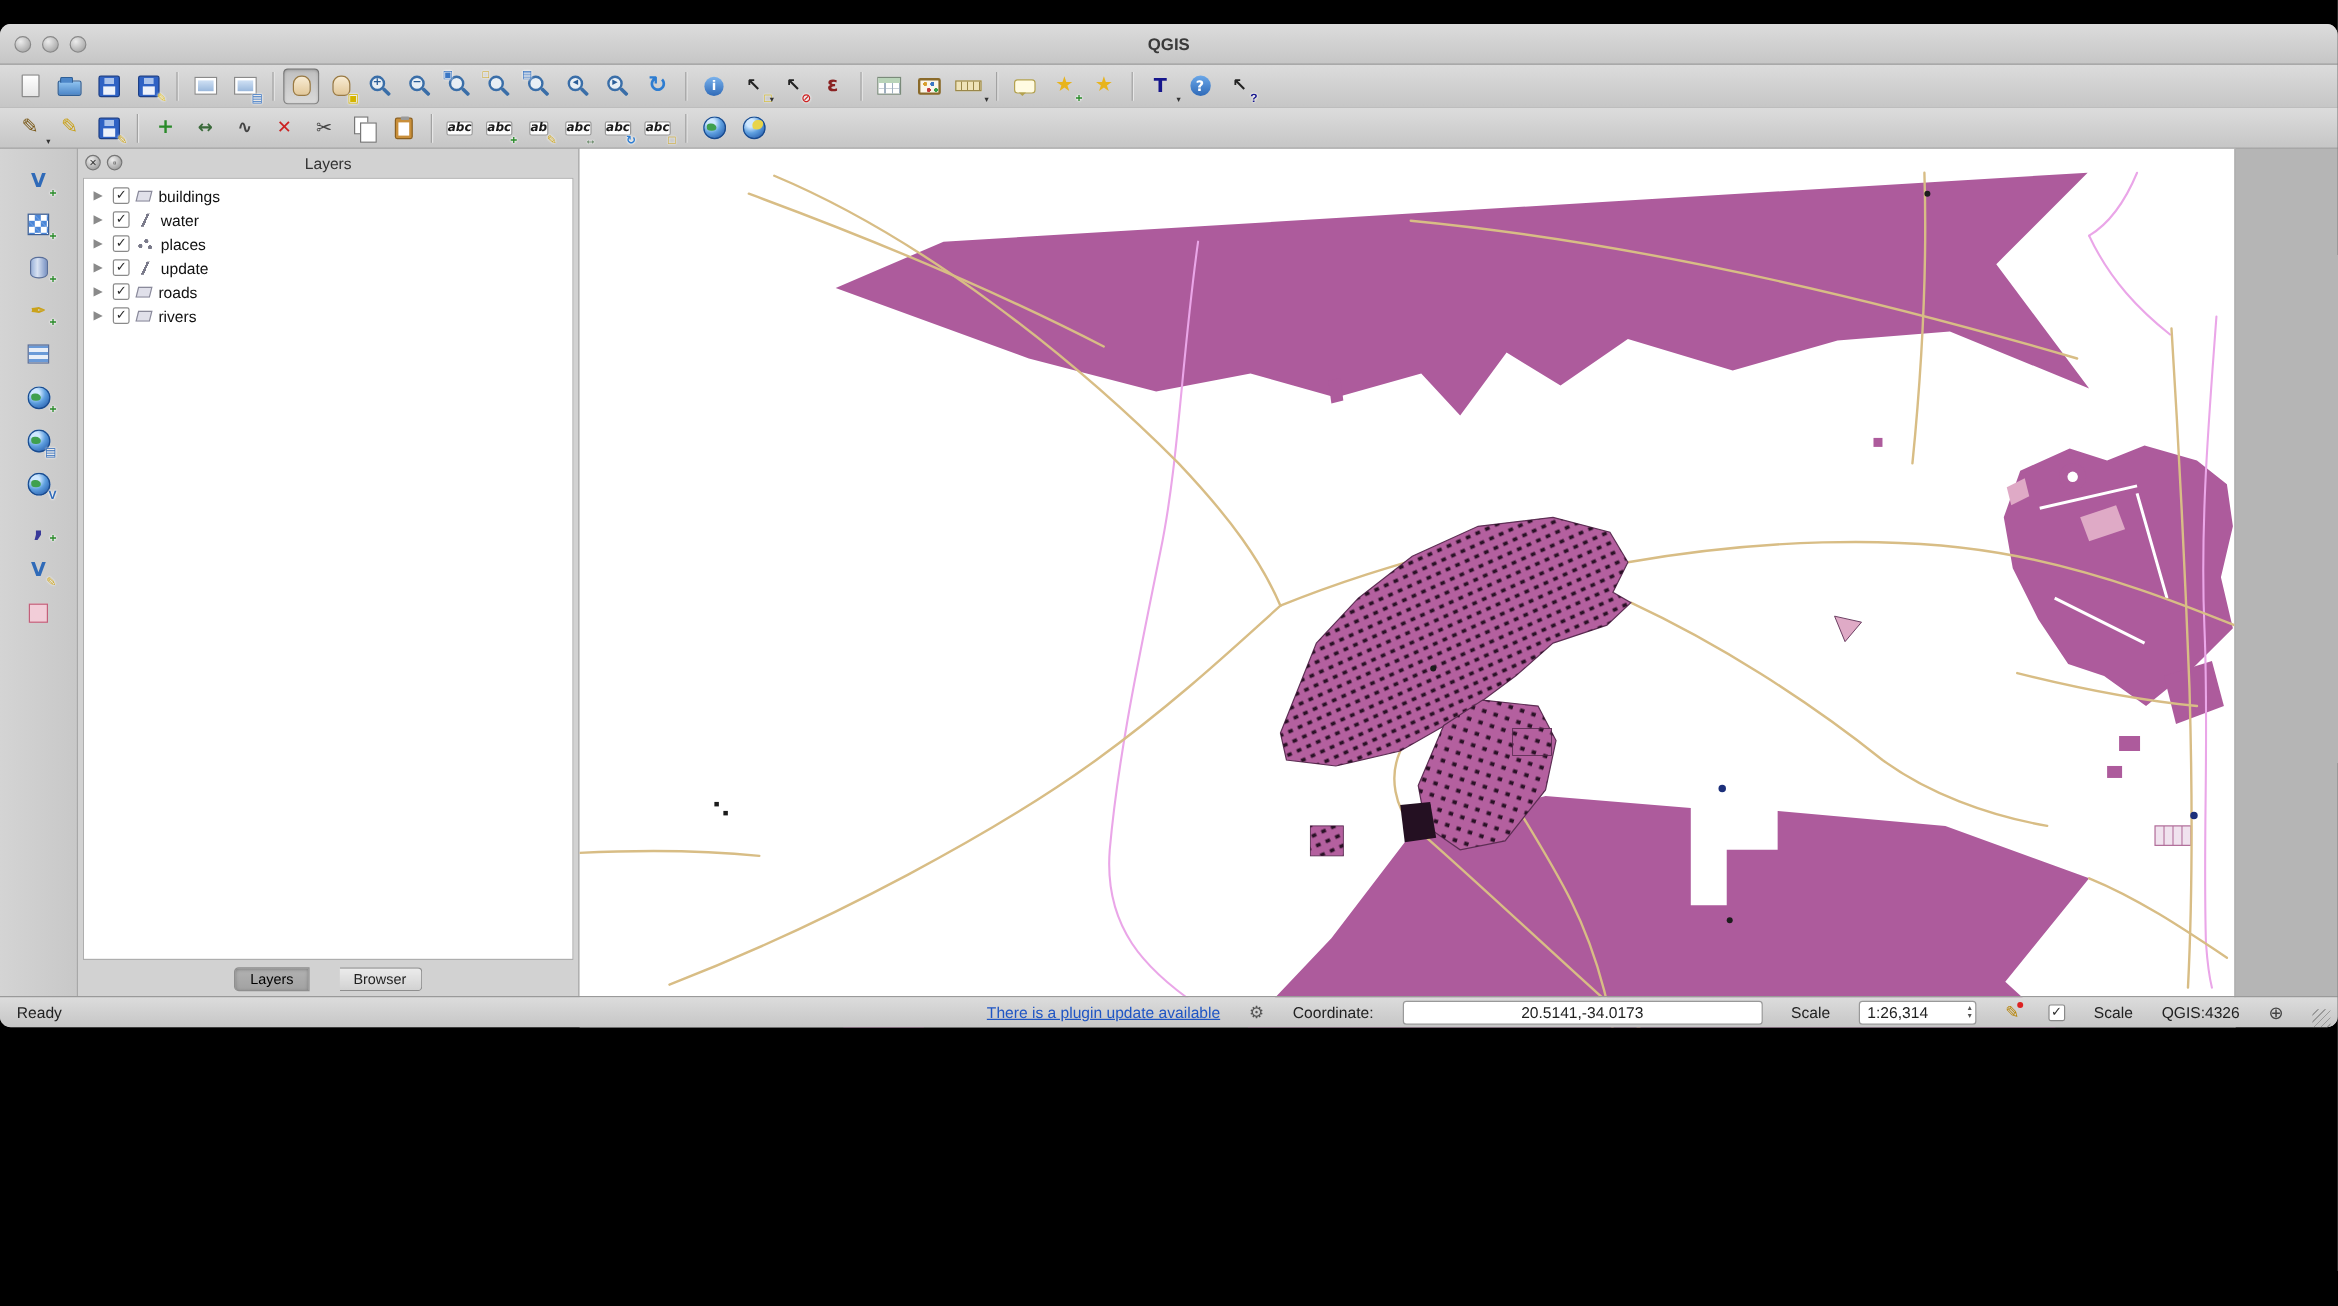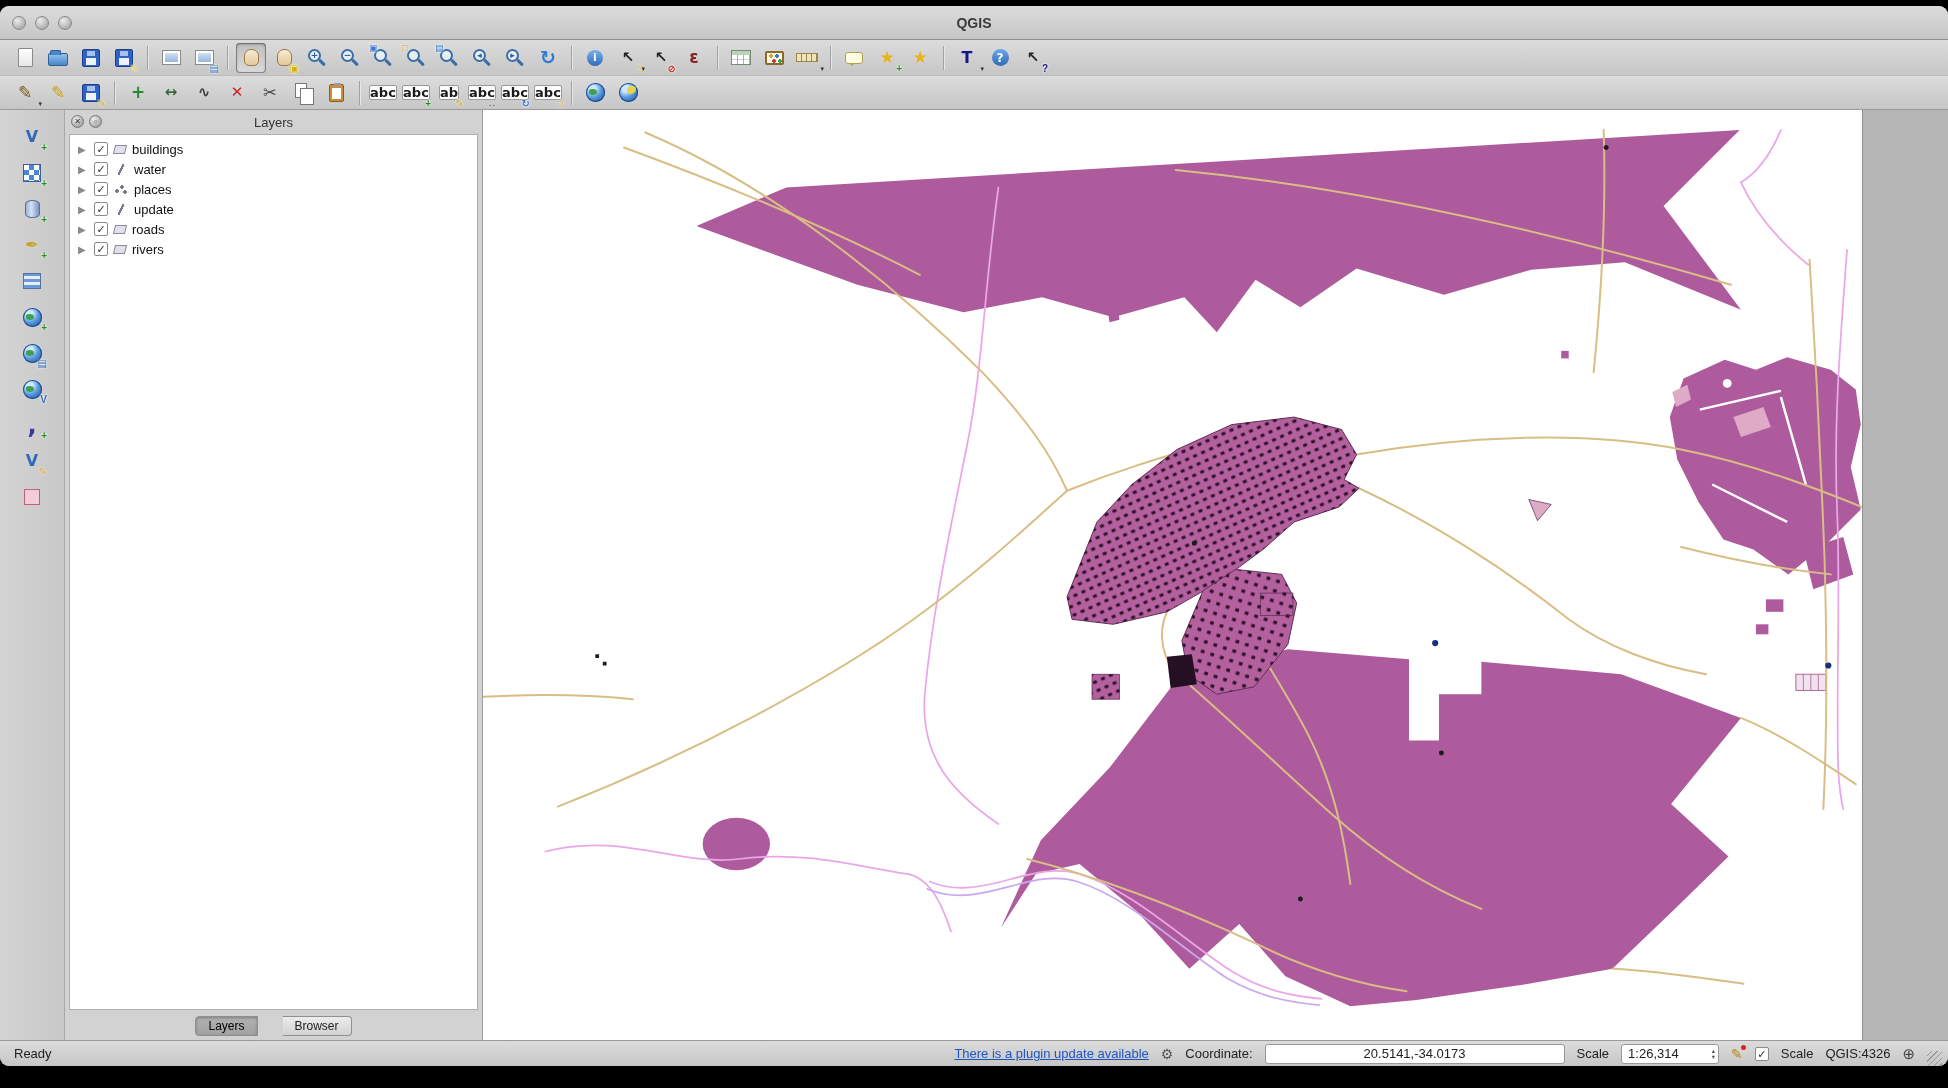--- a/index.html
+++ b/index.html
@@ -1,19 +1,19 @@
 <!DOCTYPE html>
 <html style="--accent: #3a76c4; --link: #1f55c4; --window_bg: #cfcfcf; --toolbar_from: #dcdcdc; --toolbar_to: #c6c6c6; --map-canvas: #ffffff; --map-landuse: #ad5b9c; --map-urban: #b4609f; --map-buildings: #2a1126; --map-road: #d8bd85; --map-river: #eaa6e8; --map-river2: #c9a8ef; --map-pink: #dfaac6; --map-outline: #5e2f55; --map-navy: #1c2f7a; --map-dark: #1c1c1c;"><head>
 <meta charset="utf-8">
 <style>
   * { margin:0; padding:0; box-sizing:border-box; }
   html,body { width:1948px; height:1088px; background:#000; overflow:hidden;
     font-family:"Liberation Sans","DejaVu Sans",sans-serif; }
 
-  #window { position:absolute; left:0; right:0; top:6px; height:1060px;
+  #window { position:absolute; left:0; right:0; top:20px; height:836px;
     border-radius:9px; overflow:hidden; background:var(--window_bg,#cfcfcf); }
 
   
   .titlebar { position:relative; height:34px;
     background:linear-gradient(var(--toolbar_from,#e4e4e4),var(--toolbar_to,#c8c8c8));
     border-bottom:1px solid #8f8f8f; }
   .lights { position:absolute; left:12px; top:10px; display:flex; gap:9px; }
   .light { width:14px; height:14px; border-radius:50%;
     background:radial-gradient(circle at 35% 30%, #ececec, #adadad 75%);
     border:1px solid #888; }
@@ -90,22 +90,22 @@
     background:linear-gradient(#6aa7e8,#2f6ab8); font-size:12px; }
   .k-copy .glyph { width:12px; height:15px; background:#fff; border:1px solid #777;
     margin:0 4px 4px 0; }
   .k-copy .glyph::after { content:""; position:absolute; left:4px; top:4px; width:12px;
     height:15px; background:#fff; border:1px solid #777; }
   .k-paste .glyph { width:15px; height:18px; background:#c98f3a; border:1px solid #8a5f1f;
     border-radius:2px; }
   .k-paste .glyph::before { content:""; position:absolute; left:4px; top:-2px; width:7px;
     height:3px; background:#9a9a9a; border-radius:1px; }
   .k-paste .glyph::after { content:""; position:absolute; inset:3px 2px 2px; background:#fff; }
-  .k-abc .glyph { font-size:13px; color:#1a1a1a; background:#fdfdfd;
-    border:1px solid #9a9a9a; border-radius:2px; padding:0; }
+  .k-abc .glyph { font-size:10px; color:#1a1a1a; background:#fdfdfd;
+    border:1px solid #9a9a9a; border-radius:2px; padding:0;font-style:italic; }
   .k-globe .glyph, .k-globe2 .glyph { width:19px; height:19px; border-radius:50%;
     background:radial-gradient(circle at 35% 30%, #cfe8ff 0 18%, #5fa0e0 45%, #2258a8 85%);
     box-shadow:inset 0 0 0 1px #1a4a8c; }
   .k-globe .glyph::after { content:""; position:absolute; left:3px; top:6px; width:8px;
     height:6px; background:#3fa04f; border-radius:40% 60% 50% 50%; }
   .k-globe2 .glyph::after { content:""; position:absolute; right:2px; top:3px; width:9px;
     height:8px; background:#e8d44a; border-radius:50% 40% 60% 40%; }
   .k-raster .glyph { width:18px; height:18px; border:1px solid #3c5f96;
     background-image:linear-gradient(45deg,#4a86d8 25%,transparent 25%,transparent 75%,#4a86d8 75%),
       linear-gradient(45deg,#4a86d8 25%,#fff 25%,#fff 75%,#4a86d8 75%);
@@ -155,21 +155,21 @@
     box-shadow:inset 0 1px 3px rgba(0,0,0,.3); }
 
   #mapwrap { flex:1; position:relative; background:#b5b5b5; }
   #map-canvas { position:absolute; left:0; top:0; width:1380px; height:930px;
     background:var(--map-canvas,#fff); border-right:1px solid #8f8f8f; }
   #map-canvas svg { display:block; width:100%; height:100%; }
 
   
   #statusbar { position:absolute; left:0; right:0; bottom:0; height:26px;
     background:linear-gradient(#dcdcdc,#c6c6c6); border-top:1px solid #9a9a9a;
-    display:flex; align-items:center; gap:12px; padding:0 6px 0 14px;
+    display:flex; align-items:center; gap:24px; padding:0 6px 0 14px;
     font-size:13px; color:#222; }
   .pluglink { color:var(--link,#1f55c4); text-decoration:underline; margin-left:auto;
     cursor:pointer; }
   .sicon { font-size:14px; color:#555; font-family:"DejaVu Sans",sans-serif; }
   .coordinput { width:300px; height:20px; border:1px solid #999; border-radius:3px;
     background:#fff; text-align:center; font-size:13px; color:#222;
     font-family:"Liberation Sans",sans-serif; }
   .scalecombo { width:98px; height:20px; border:1px solid #999; border-radius:3px;
     background:#fff; display:flex; align-items:center; justify-content:space-between;
     padding:0 3px 0 6px; }

